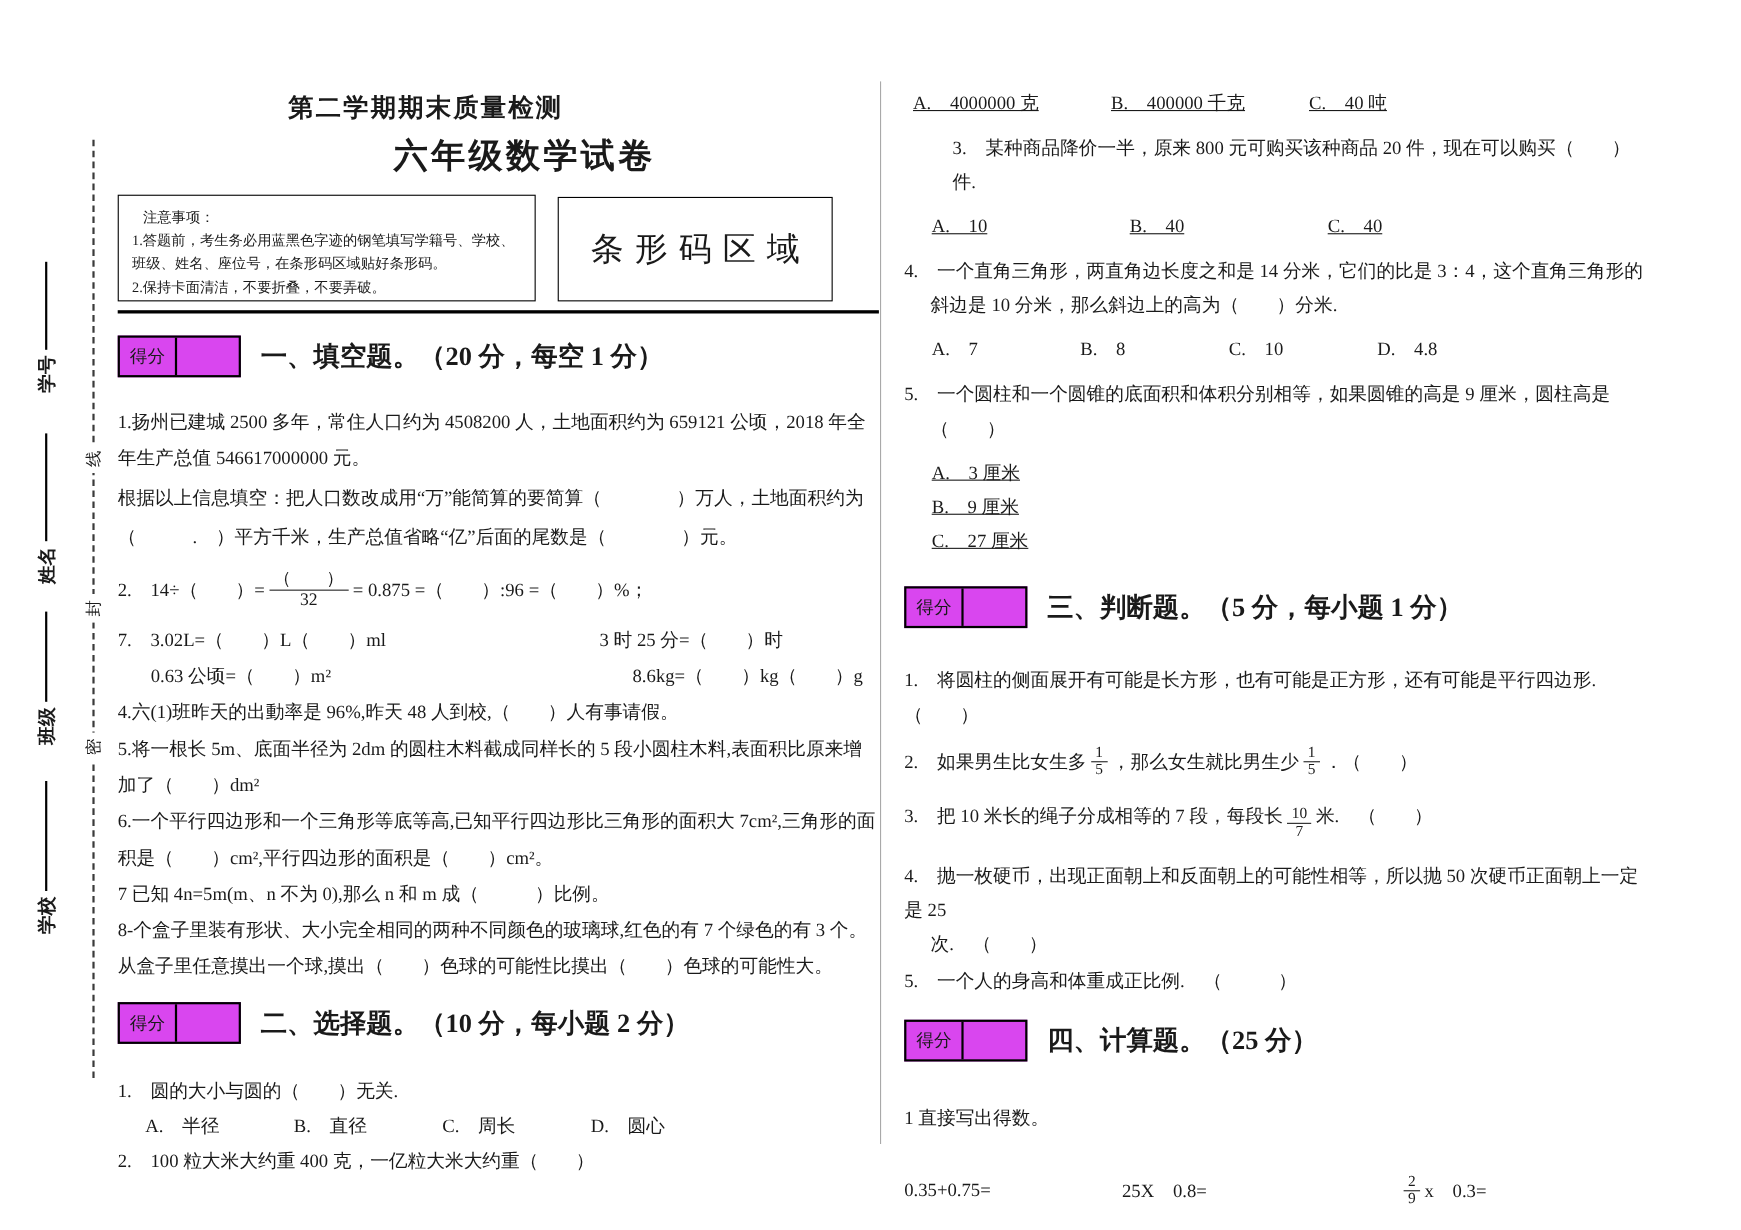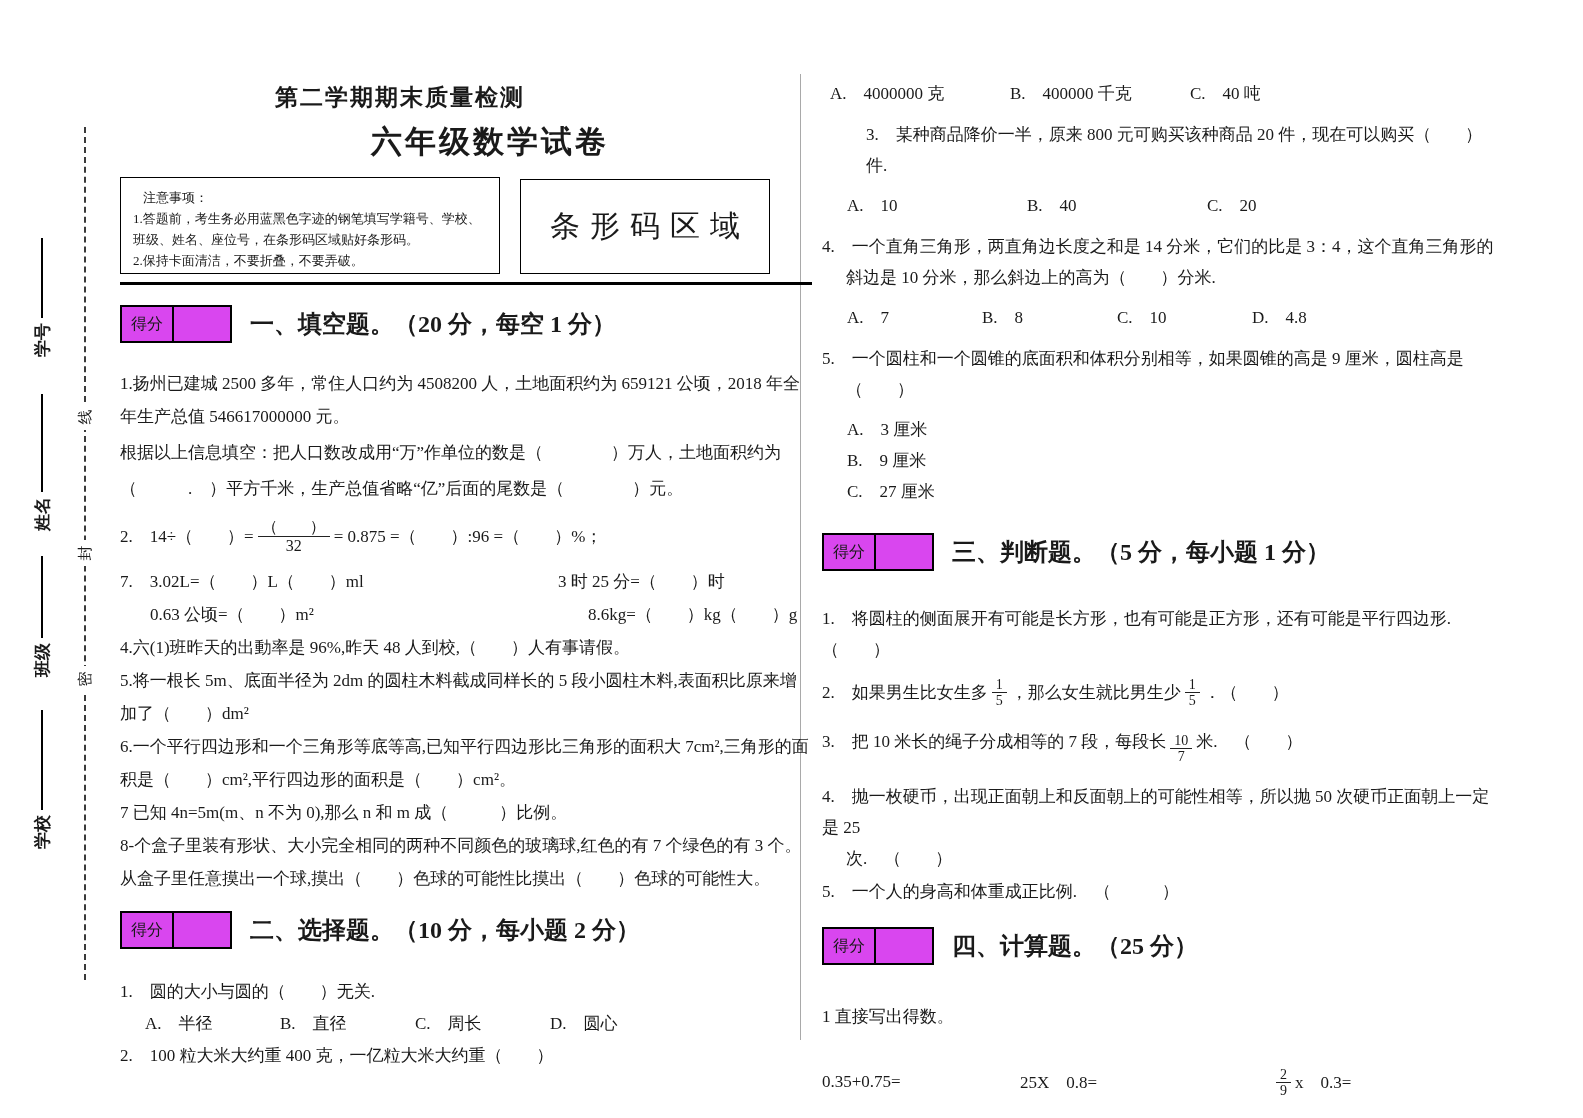--- a/index.html
+++ b/index.html
@@ -13,21 +13,21 @@
   .m-line{width:2px;background:#000;}
   .m-label{height:44px;display:flex;align-items:center;justify-content:center;
            transform:rotate(-90deg);font-size:17px;white-space:nowrap;font-weight:bold;}
   .seal-line{position:absolute;left:84px;top:127px;height:853px;width:0;border-left:2px dashed #3a3a3a;}
   .seal-char{position:absolute;left:72px;width:26px;height:26px;background:#fff;
              display:flex;align-items:center;justify-content:center;
              transform:rotate(-90deg);font-size:15px;}
   .col-divider{position:absolute;left:800px;top:74px;height:966px;width:0;border-left:1px solid #a9a9a9;}
 
   
-  .left-col{position:absolute;left:120px;top:76px;width:692px;font-size:17px;}
+  .left-col{position:absolute;left:107px;top:76px;width:692px;font-size:17px;}
   .right-col{position:absolute;left:822px;top:74px;width:680px;font-size:17px;}
 
   
   .title1{font-family:"Liberation Sans","DejaVu Sans",sans-serif;font-weight:bold;font-size:23px;
           text-align:center;width:560px;margin:6px 0 8px 0;letter-spacing:2px;}
   .title2{font-family:"Liberation Sans","DejaVu Sans",sans-serif;font-weight:bold;font-size:31px;
           text-align:center;width:692px;margin:0 0 14px 24px;letter-spacing:3px;}
   .header-boxes{display:flex;gap:20px;align-items:stretch;}
   .notice-box{width:356px;height:76px;border:1px solid #000;padding:9px 10px 10px 12px;
               font-size:13px;line-height:21px;}
@@ -43,21 +43,21 @@
   .sb-cell{flex:1;}
   .sec-title{font-size:24px;font-weight:bold;}
 
   
   .q{line-height:33px;margin:0;}
   .rq{line-height:31px;margin:0;}
   .hang{padding-left:24px;text-indent:-24px;}
   .opts{display:flex;line-height:31px;padding-left:25px;}
   .opts span{flex:none;}
   .opts.w135 span{min-width:135px;}
-  .opts.w180 span{min-width:180px;}
+  .opts.w180 span{min-width:180px;text-decoration:underline;}
   .two-col{display:flex;line-height:33px;}
   .two-col .c1{width:438px;flex:none;}
   .indent30{padding-left:30px;}
 
   .frac{display:inline-flex;flex-direction:column;align-items:center;vertical-align:middle;
         font-size:14px;line-height:15px;margin:0 4px;}
   .frac .fn{border-bottom:1px solid #222;padding:0 4px;}
   .frac.big{font-size:16px;line-height:18px;}
   .mathline{display:flex;align-items:center;}
 
@@ -120,21 +120,21 @@
 
   <div class="score-row" style="margin-top:20px;">
     <div class="score-box">
       <span class="sb-label">得分</span>
       <span class="sb-cell"></span>
     </div>
     <span class="sec-title">一、填空题。（20 分，每空 1 分）</span>
   </div>
 
   <p class="q" style="margin-top:24px;">1.扬州已建城 2500 多年，常住人口约为 4508200 人，土地面积约为 659121 公顷，2018 年全年生产总值 546617000000 元。</p>
-  <p class="q" style="margin-top:3px;">根据以上信息填空：把人口数改成用“万”作单位的数是（　　　　）万人，土地面积约为</p>
+  <p class="q" style="margin-top:3px;">根据以上信息填空：把人口数改成用“万”能简算的要简算（　　　　）万人，土地面积约为</p>
   <p class="q" style="margin-top:3px;">（　　　.　）平方千米，生产总值省略“亿”后面的尾数是（　　　　）元。</p>
 
   <div class="mathline" style="margin-top:6px;height:50px;">
     <span>2.　14÷（　　）=</span>
     <span class="frac big">
       <span class="fn">（　　）</span>
       <span>32</span>
     </span>
     <span>= 0.875 =（　　）:96 =（　　）%；</span>
   </div>
@@ -178,21 +178,21 @@
   <div class="opts w180" style="margin-top:4px;padding-left:8px;">
     <span>A.　4000000 克</span>
     <span>B.　400000 千克</span>
     <span>C.　40 吨</span>
   </div>
 
   <p class="rq" style="margin-top:10px;margin-left:44px;">3.　某种商品降价一半，原来 800 元可购买该种商品 20 件，现在可以购买（　　）件.</p>
   <div class="opts w180" style="margin-top:9px;">
     <span>A.　10</span>
     <span>B.　40</span>
-    <span>C.　20</span>
+    <span>C.　40</span>
   </div>
 
   <p class="rq hang" style="margin-top:10px;">4.　一个直角三角形，两直角边长度之和是 14 分米，它们的比是 3：4，这个直角三角形的斜边是 10 分米，那么斜边上的高为（　　）分米.</p>
   <div class="opts w135" style="margin-top:9px;">
     <span>A.　7</span>
     <span>B.　8</span>
     <span>C.　10</span>
     <span>D.　4.8</span>
   </div>
 

